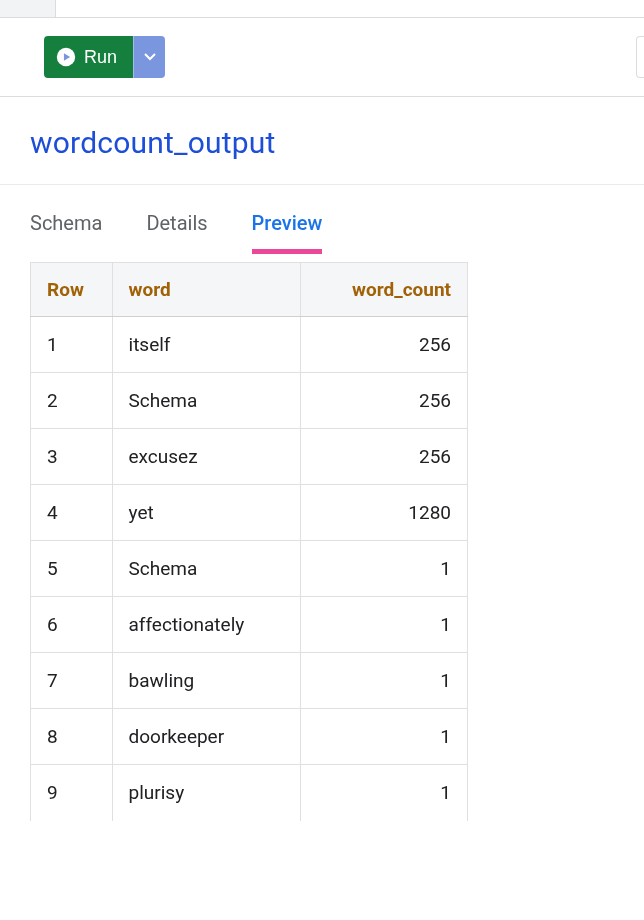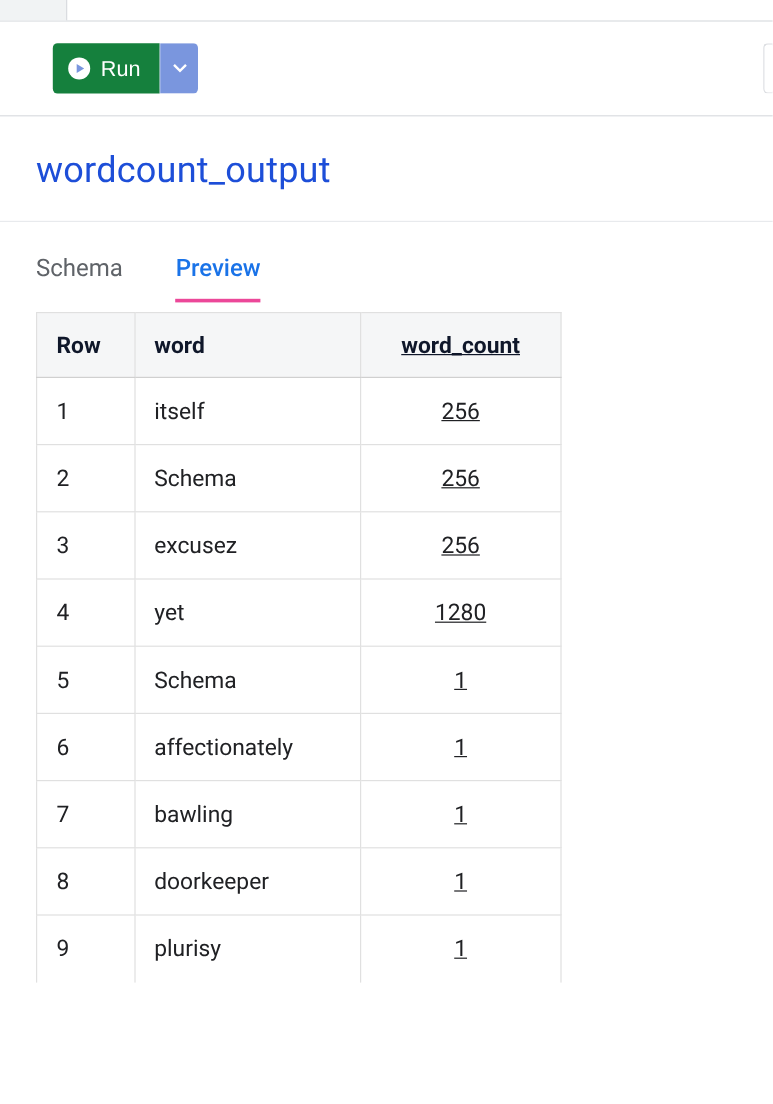--- a/index.html
+++ b/index.html
@@ -102,51 +102,51 @@
     font-size: 20px;
   }
   .tab {
     padding-bottom: 14px;
     color: #5f6368;
     cursor: pointer;
     font-weight: 400;
   }
   .tab.active {
     color: #1a73e8;
-    border-bottom: 3px solid #ec4899;
+    border-bottom: 5px solid #ec4899;
     font-weight: 500;
   }
 
   .table-wrap {
     margin: 8px 0 0 30px;
     width: 438px;
   }
   table {
     border-collapse: collapse;
     width: 100%;
     font-size: 19px;
   }
   thead th {
     background: #f5f6f7;
     font-weight: 700;
-    color: #0f172a;
+    color: #a16207;
     border: 1px solid #e0e0e0;
     border-bottom: 1px solid #d0d0d0;
     height: 54px;
     padding: 0 16px;
   }
   tbody td {
     border: 1px solid #e0e0e0;
     height: 56px;
     padding: 0 16px;
     color: #202124;
   }
   th.col-row, td.col-row { width: 78px; text-align: left; }
   th.col-word, td.col-word { width: 180px; text-align: left; }
-  th.col-count, td.col-count { width: 160px; text-align: center; text-decoration: underline; }
+  th.col-count, td.col-count { width: 160px; text-align: right; }
   tbody tr:last-child td { border-bottom: none; }
 
   
   .edge-sliver {
     width: 8px;
     height: 42px;
     border: 1px solid #dadce0;
     border-right: none;
     border-radius: 4px 0 0 4px;
     background: #fff;
@@ -184,20 +184,21 @@
   <div style="flex:1"></div>
   <div class="edge-sliver"></div>
 </div>
 
 <div class="title-block">
   <h1>wordcount_output</h1>
 </div>
 
 <div class="tabs">
   <div class="tab">Schema</div>
+  <div class="tab">Details</div>
   <div class="tab active">Preview</div>
 </div>
 
 <div class="table-wrap">
   <table>
     <thead>
       <tr>
         <th class="col-row">Row</th>
         <th class="col-word">word</th>
         <th class="col-count">word_count</th>

